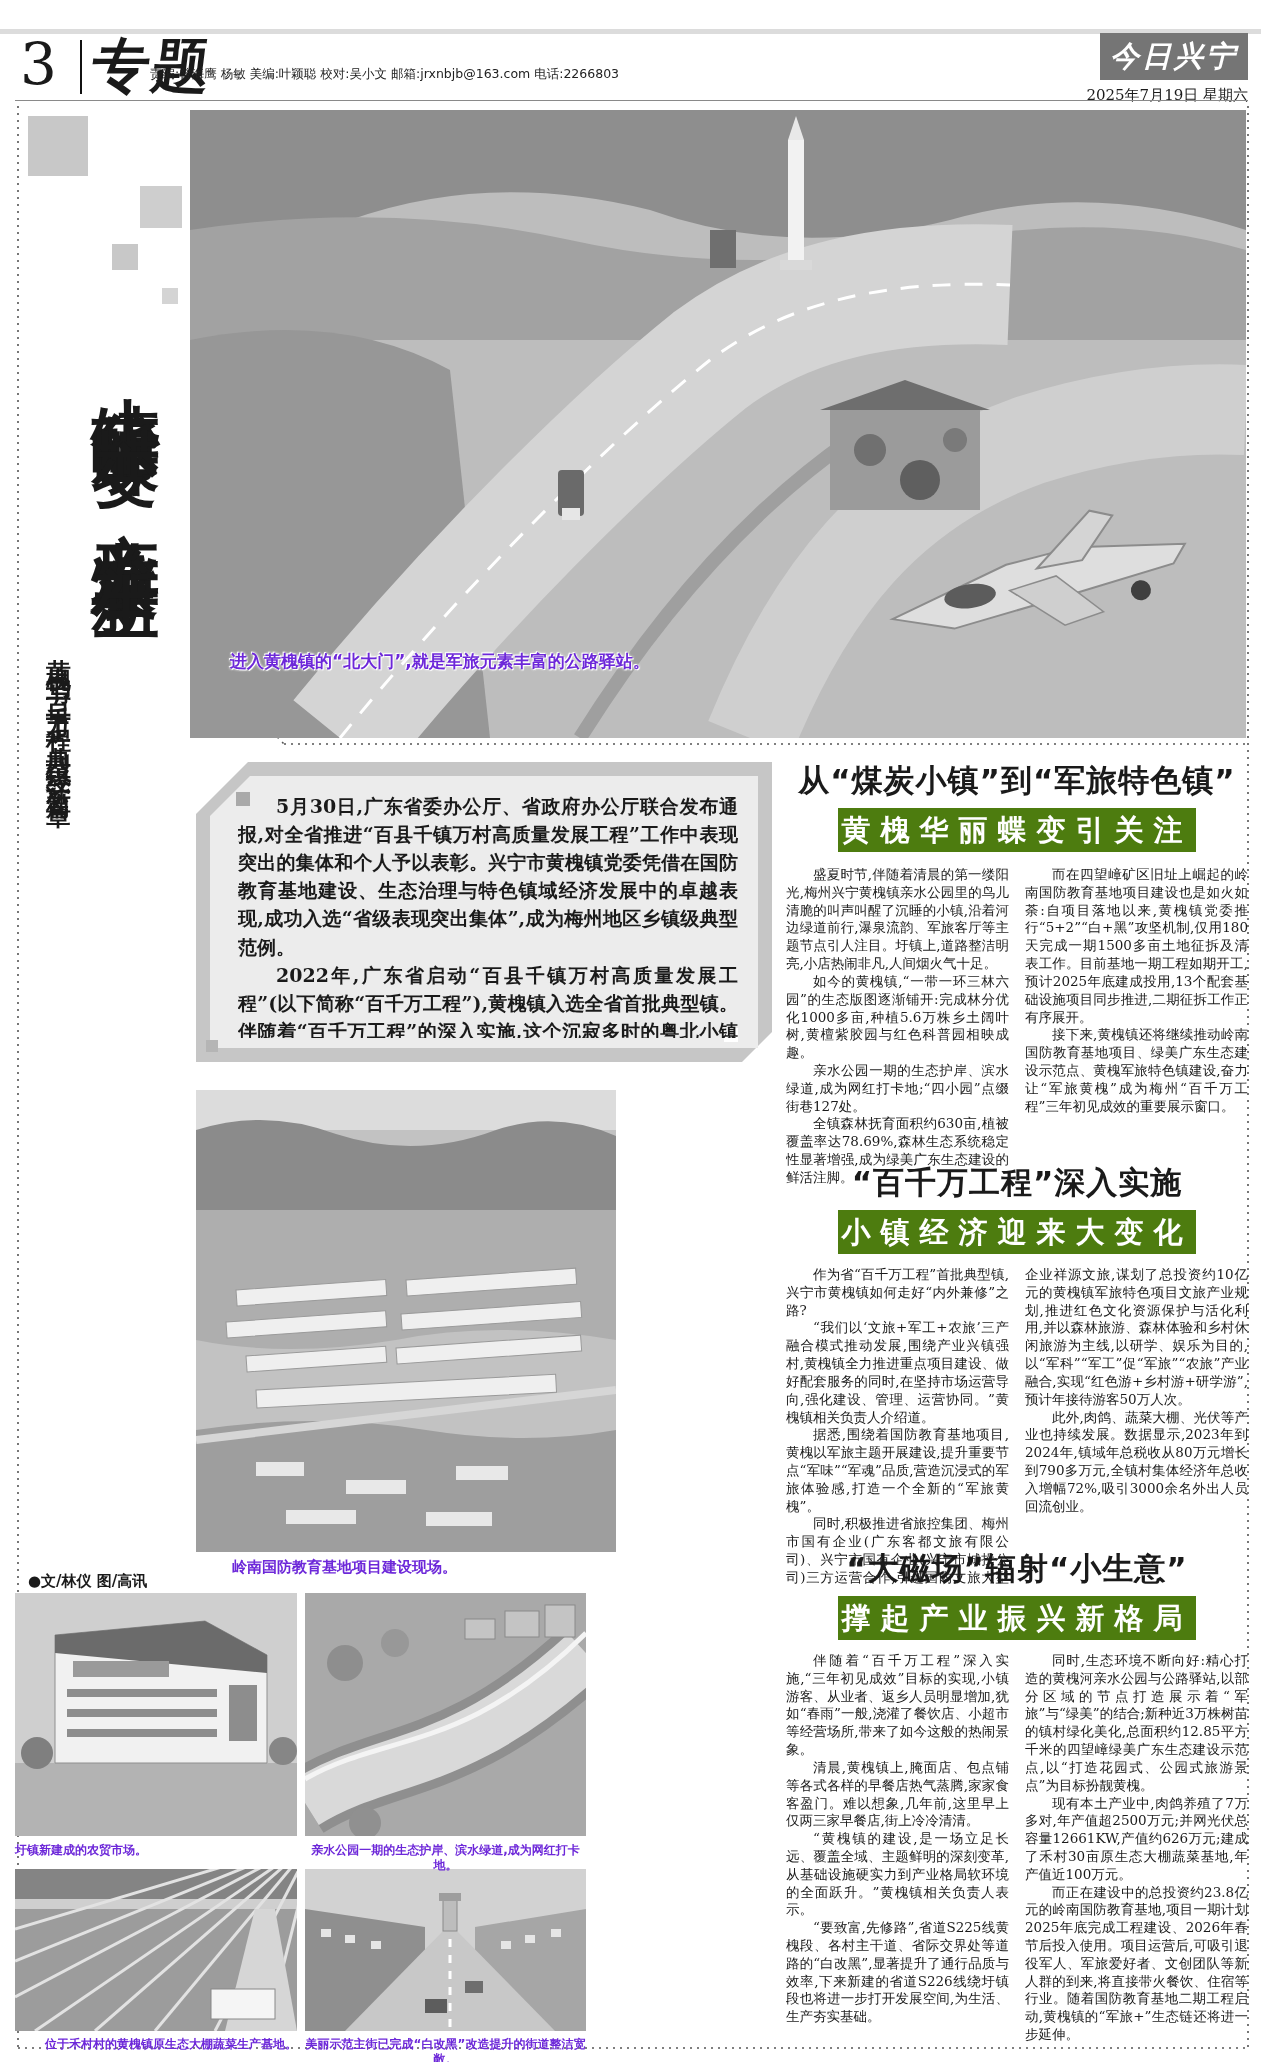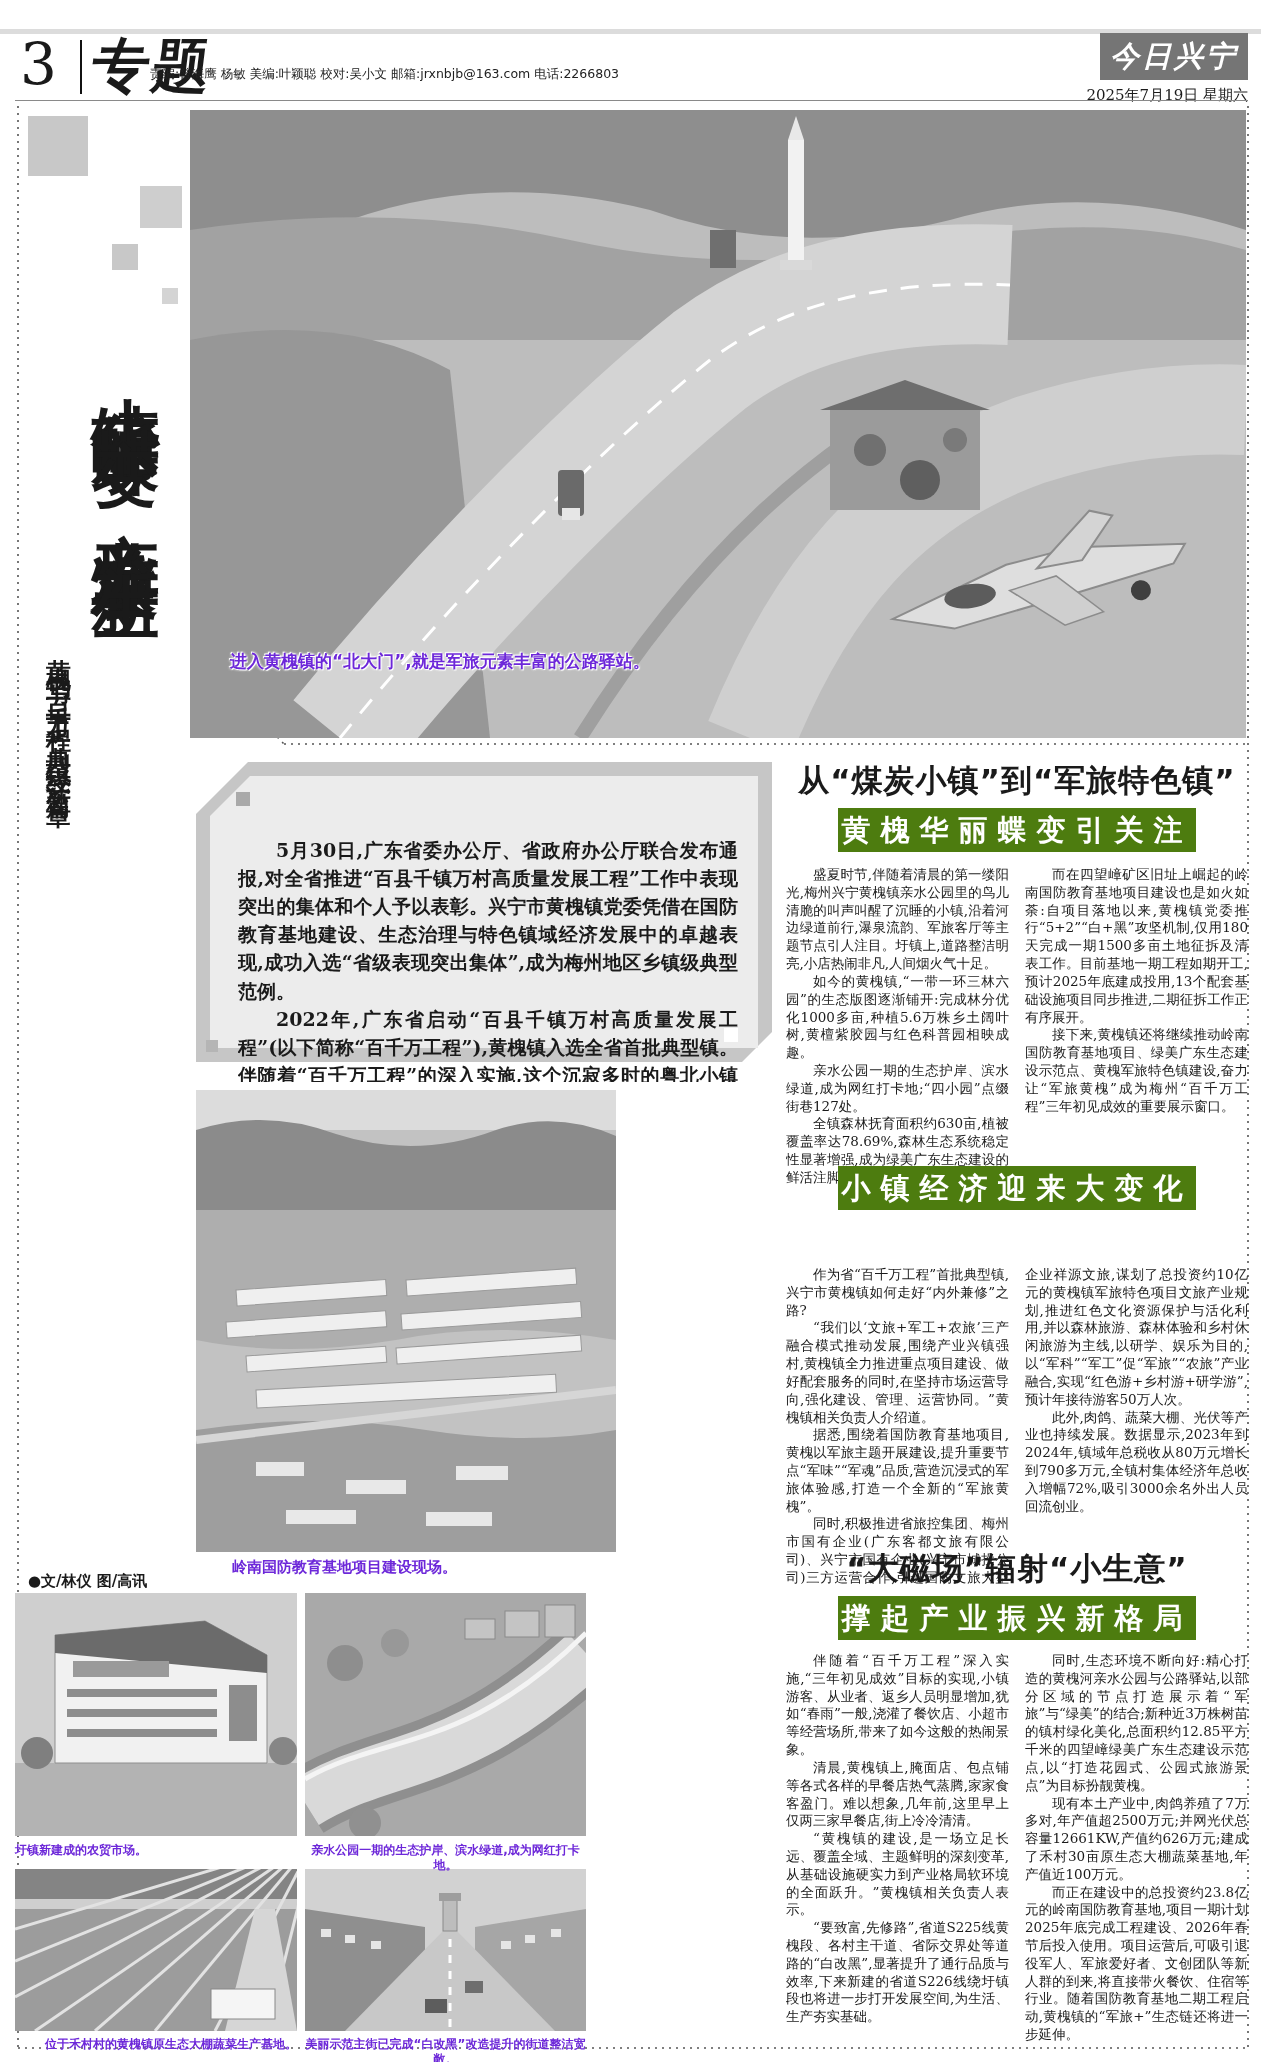--- a/index.html
+++ b/index.html
@@ -30,21 +30,21 @@
   .ph svg{display:block;width:100%;height:100%;}
   .cap{font-family:"DejaVu Sans","Liberation Sans",sans-serif;font-weight:700;color:#6d28d9;}
   .cap-overlay{font-size:17px;text-shadow:0 0 3px #fff,0 0 3px #fff,1px 1px 0 #fff,-1px -1px 0 #fff;}
   .cap-sm{font-size:12px;line-height:1.25;}
   
   .intro-frame{left:196px;top:762px;width:576px;height:300px;background:#c6c6c6;
      clip-path:polygon(52px 0,100% 0,100% calc(100% - 30px),calc(100% - 30px) 100%,0 100%,0 52px);}
   .intro-inner{left:210px;top:776px;width:548px;height:272px;background:#ececec;
      clip-path:polygon(40px 0,100% 0,100% 100%,0 100%,0 40px);}
   .intro-text{left:238px;top:792px;width:500px;height:246px;font-size:19px;font-weight:600;
-     line-height:1.48;text-align:justify;overflow:hidden;margin-top:44px;}
+     line-height:1.48;text-align:justify;overflow:hidden;}
   .intro-text p{margin:0;text-indent:2em;}
   
   .kicker{width:462px;left:786px;text-align:center;font-size:31px;font-weight:900;
      font-family:"DejaVu Sans","Liberation Sans",sans-serif;letter-spacing:1px;}
   .hbox{left:838px;width:358px;height:44px;background:#4d7c0f;color:#ffffff;text-align:center;
      line-height:44px;font-size:29px;font-weight:700;letter-spacing:10px;
      font-family:"DejaVu Sans","Liberation Sans",sans-serif;}
   .body-cols{left:786px;width:462px;column-count:2;column-gap:16px;column-fill:auto;
      font-size:13.5px;line-height:1.32;text-align:justify;overflow:hidden;}
   .body-cols p{margin:0;text-indent:2em;}
@@ -238,21 +238,21 @@
   <div class="abs body-cols" style="top:866px;height:322px;z-index:2;">
       <p>盛夏时节,伴随着清晨的第一缕阳光,梅州兴宁黄槐镇亲水公园里的鸟儿清脆的叫声叫醒了沉睡的小镇,沿着河边绿道前行,瀑泉流韵、军旅客厅等主题节点引人注目。圩镇上,道路整洁明亮,小店热闹非凡,人间烟火气十足。</p>
       <p>如今的黄槐镇,“一带一环三林六园”的生态版图逐渐铺开:完成林分优化1000多亩,种植5.6万株乡土阔叶树,黄檀紫胶园与红色科普园相映成趣。</p>
       <p>亲水公园一期的生态护岸、滨水绿道,成为网红打卡地;“四小园”点缀街巷127处。</p>
       <p>全镇森林抚育面积约630亩,植被覆盖率达78.69%,森林生态系统稳定性显著增强,成为绿美广东生态建设的鲜活注脚。</p>
       <p>而在四望嶂矿区旧址上崛起的岭南国防教育基地项目建设也是如火如荼:自项目落地以来,黄槐镇党委推行“5+2”“白+黑”攻坚机制,仅用180天完成一期1500多亩土地征拆及清表工作。目前基地一期工程如期开工,预计2025年底建成投用,13个配套基础设施项目同步推进,二期征拆工作正有序展开。</p>
       <p>接下来,黄槐镇还将继续推动岭南国防教育基地项目、绿美广东生态建设示范点、黄槐军旅特色镇建设,奋力让“军旅黄槐”成为梅州“百千万工程”三年初见成效的重要展示窗口。</p>
     </div>
 
   <div class="abs kicker" style="top:1162px;z-index:2;">“百千万工程”深入实施</div>
-  <div class="abs hbox" style="top:1166px;z-index:2;">小镇经济迎来大变化</div>
+  <div class="abs hbox" style="top:1210px;z-index:2;">小镇经济迎来大变化</div>
   <div class="abs body-cols" style="top:1266px;height:332px;z-index:2;">
       <p>作为省“百千万工程”首批典型镇,兴宁市黄槐镇如何走好“内外兼修”之路?</p>
       <p>“我们以‘文旅+军工+农旅’三产融合模式推动发展,围绕产业兴镇强村,黄槐镇全力推进重点项目建设、做好配套服务的同时,在坚持市场运营导向,强化建设、管理、运营协同。”黄槐镇相关负责人介绍道。</p>
       <p>据悉,围绕着国防教育基地项目,黄槐以军旅主题开展建设,提升重要节点“军味”“军魂”品质,营造沉浸式的军旅体验感,打造一个全新的“军旅黄槐”。</p>
       <p>同时,积极推进省旅控集团、梅州市国有企业(广东客都文旅有限公司)、兴宁市国有企业(兴宁市城投公司)三方运营合作,引进国内文旅大型企业祥源文旅,谋划了总投资约10亿元的黄槐镇军旅特色项目文旅产业规划,推进红色文化资源保护与活化利用,并以森林旅游、森林体验和乡村休闲旅游为主线,以研学、娱乐为目的,以“军科”“军工”促“军旅”“农旅”产业融合,实现“红色游+乡村游+研学游”,预计年接待游客50万人次。</p>
       <p>此外,肉鸽、蔬菜大棚、光伏等产业也持续发展。数据显示,2023年到2024年,镇域年总税收从80万元增长到790多万元,全镇村集体经济年总收入增幅72%,吸引3000余名外出人员回流创业。</p>
     </div>
 
   <div class="abs kicker" style="top:1548px;z-index:2;">“大磁场”辐射“小生意”</div>
   <div class="abs hbox" style="top:1596px;z-index:2;">撑起产业振兴新格局</div>

